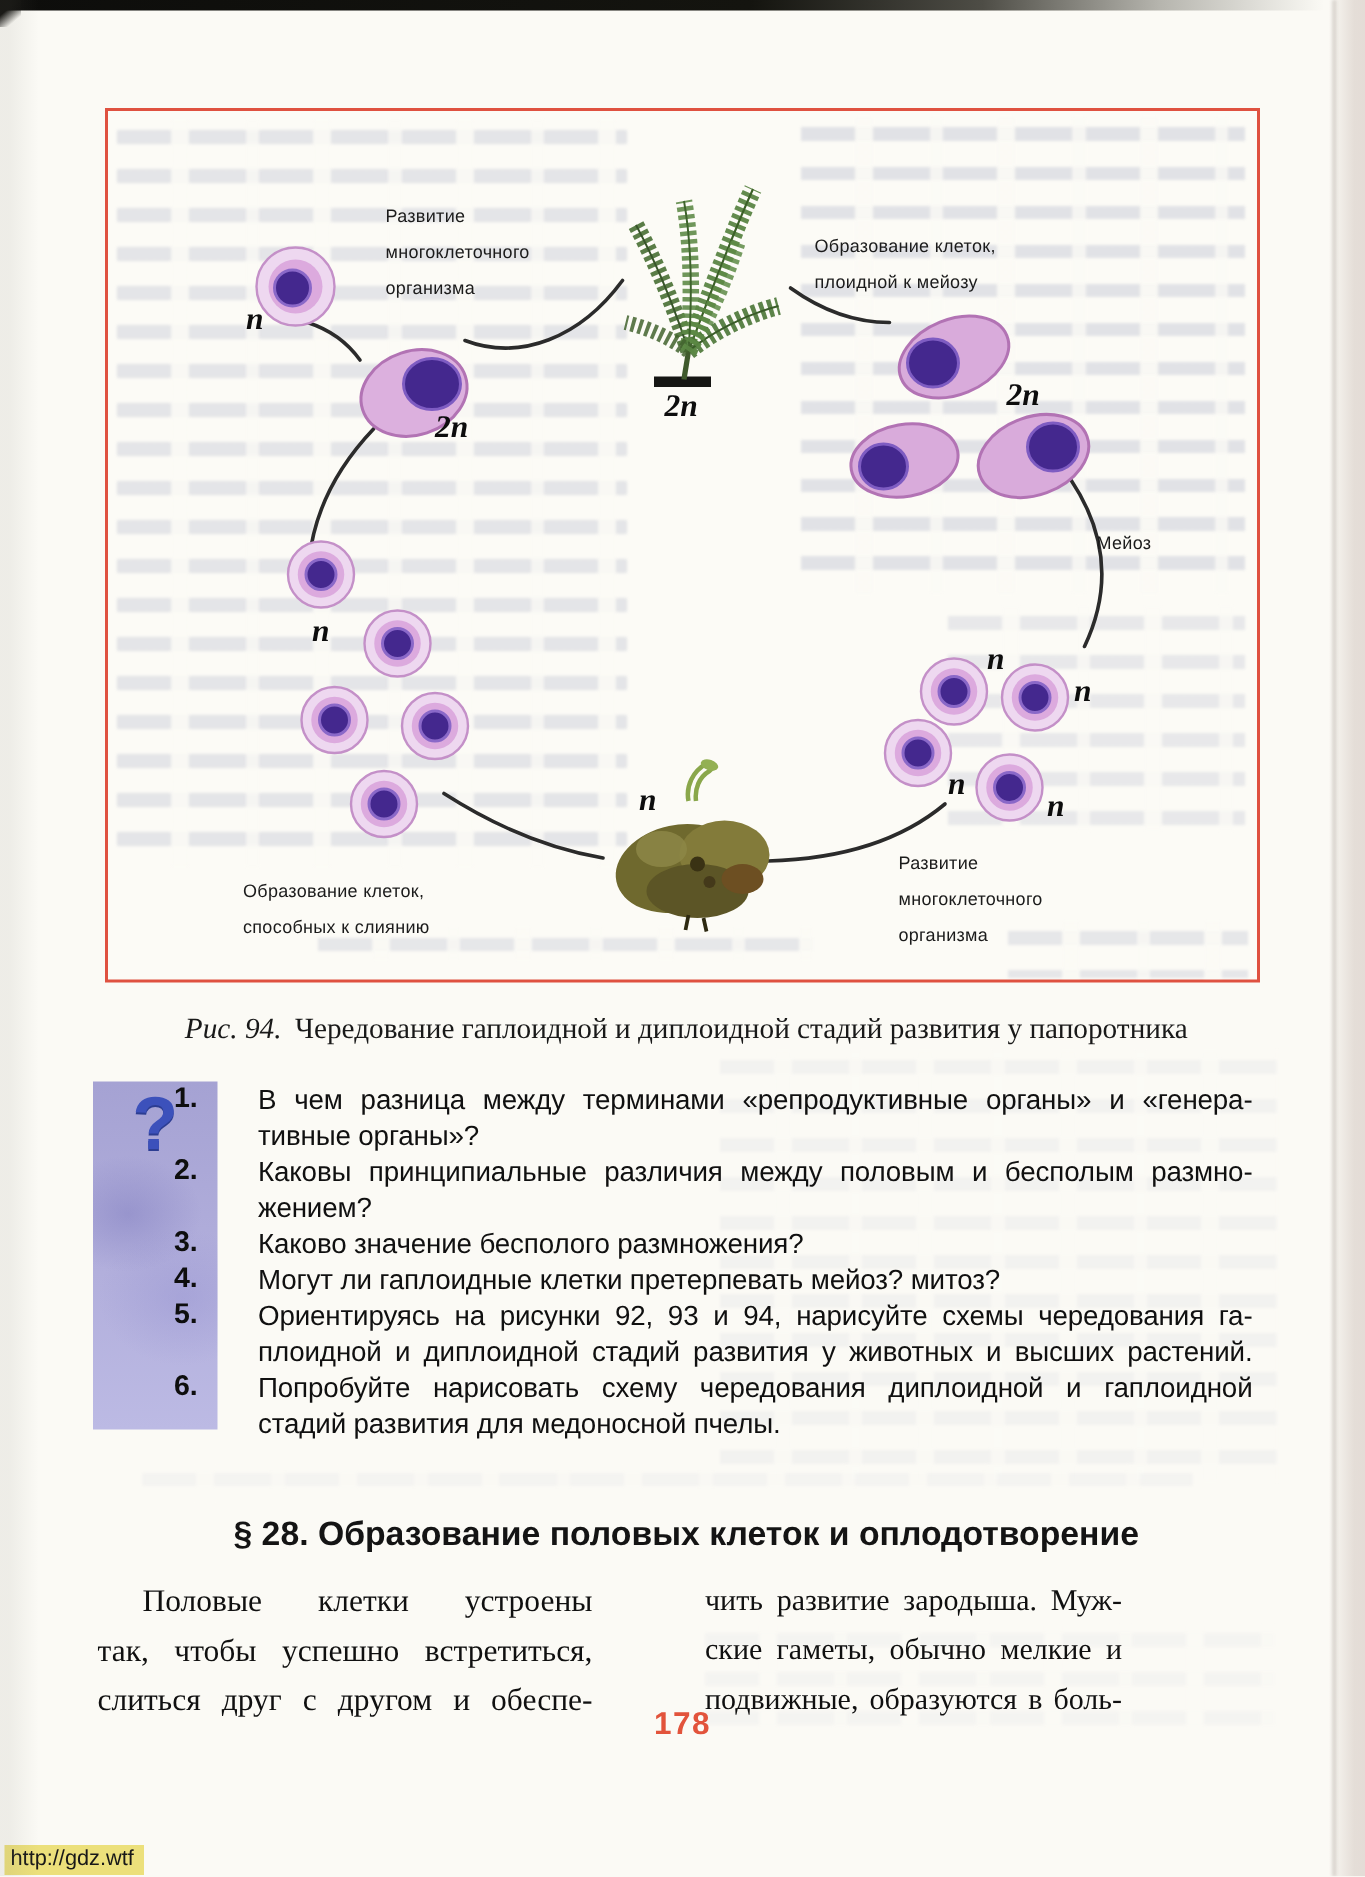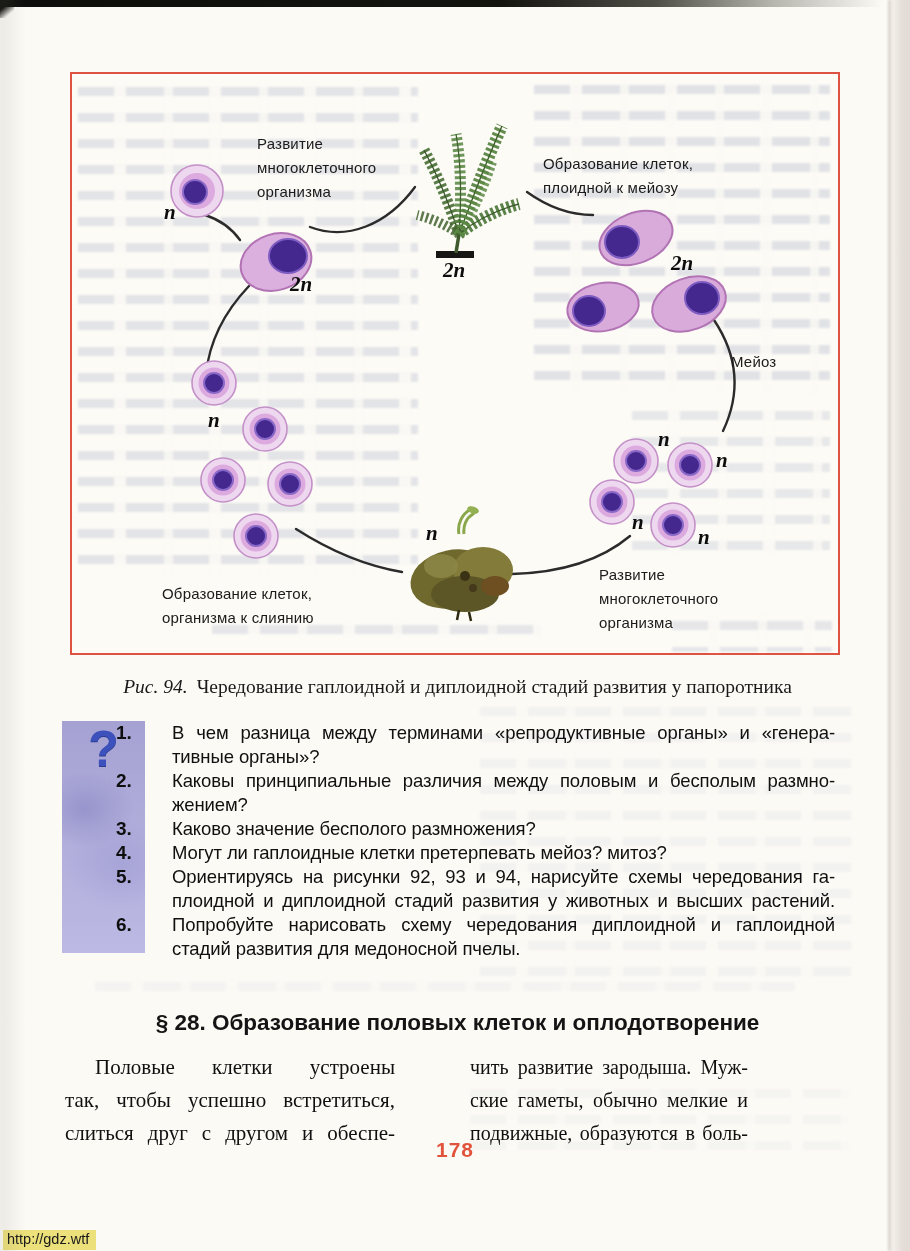--- a/index.html
+++ b/index.html
@@ -19,21 +19,21 @@
   
   .ghost{position:absolute;pointer-events:none;filter:blur(1.1px);
     background-image:
       repeating-linear-gradient(90deg,rgba(251,250,245,0) 0 36px,rgba(251,250,245,.88) 36px 48px,
         rgba(251,250,245,0) 48px 86px,rgba(251,250,245,.75) 86px 95px),
       repeating-linear-gradient(180deg,rgba(0,0,0,0) 0 7px,rgba(104,114,158,.30) 7px 16px,rgba(0,0,0,0) 16px 26px);}
 
   .figure-box{position:absolute;left:70px;top:72px;width:766px;height:579px;
         border:2px solid #df5140;background:#fcfbf6;}
   .diagram-svg{position:absolute;left:0;top:0;z-index:1;}
-  .fig-label{position:absolute;z-index:2;font-size:15px;line-height:24px;color:#1b1b1b;letter-spacing:.2px;}
+  .fig-label{position:absolute;z-index:2;font-size:12px;line-height:24px;color:#1b1b1b;letter-spacing:.2px;}
   .ploidy{position:absolute;z-index:2;font-family:"Liberation Serif",serif;
         font-weight:bold;font-style:italic;font-size:21px;color:#0d0d0d;}
 
   .caption{position:absolute;left:70px;top:676px;width:775px;text-align:center;
         font-family:"Liberation Serif",serif;font-size:19.5px;color:#191919;}
   .cap-prefix{font-style:italic;margin-right:9px;}
 
   .questions{position:absolute;left:62px;top:721px;width:790px;height:242px;}
   .q-strip{position:absolute;left:0;top:0;width:83px;height:232px;
         background:
@@ -174,21 +174,21 @@
       <div>многоклеточного</div>
       <div>организма</div>
     </div>
     <div class="fig-label" style="left:471px;top:78px">
       <div>Образование клеток,</div>
       <div>плоидной к мейозу</div>
     </div>
     <div class="fig-label" style="left:659px;top:276px">Мейоз</div>
     <div class="fig-label" style="left:90px;top:508px">
       <div>Образование клеток,</div>
-      <div>организма к слиянию</div>
+      <div>способных к слиянию</div>
     </div>
     <div class="fig-label" style="left:527px;top:489px">
       <div>Развитие</div>
       <div>многоклеточного</div>
       <div>организма</div>
     </div>
 
     <span class="ploidy" style="left:92px;top:126px">n</span>
     <span class="ploidy" style="left:218px;top:198px">2n</span>
     <span class="ploidy" style="left:371px;top:184px">2n</span>

